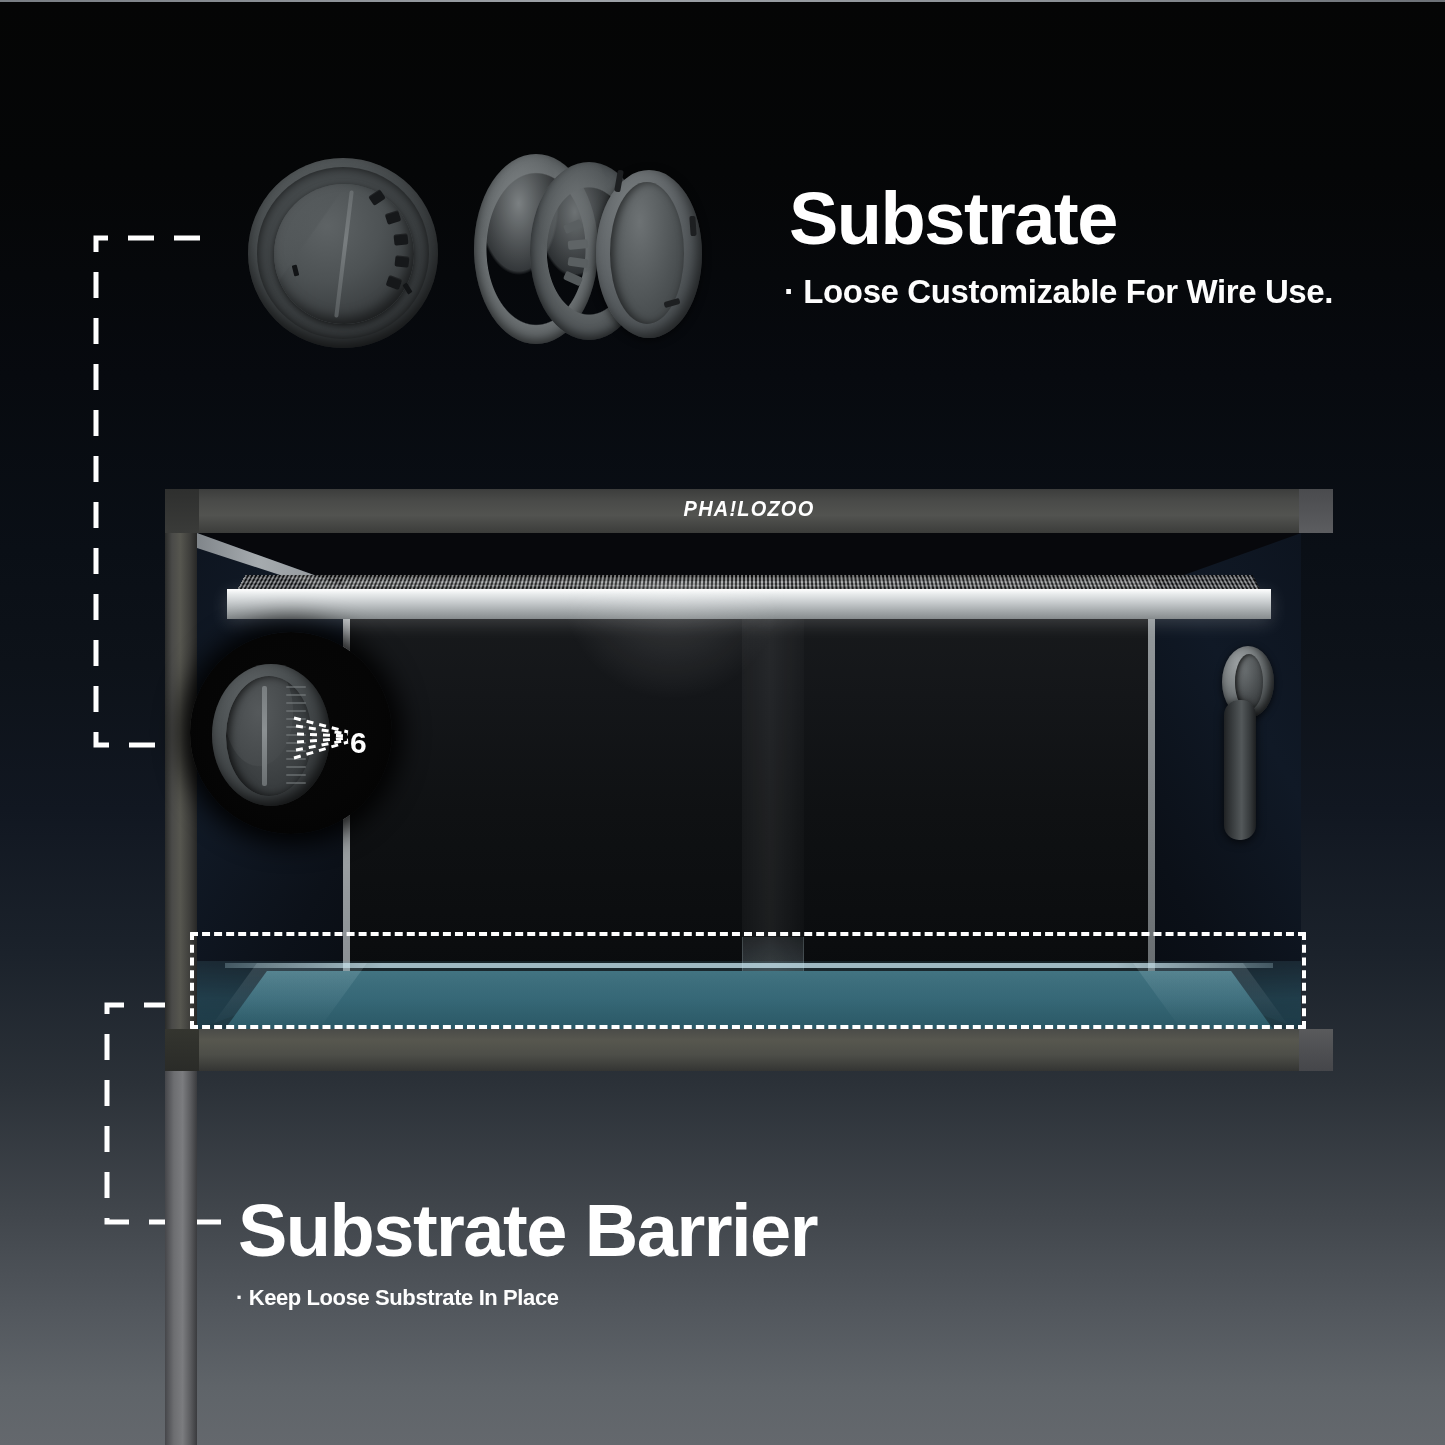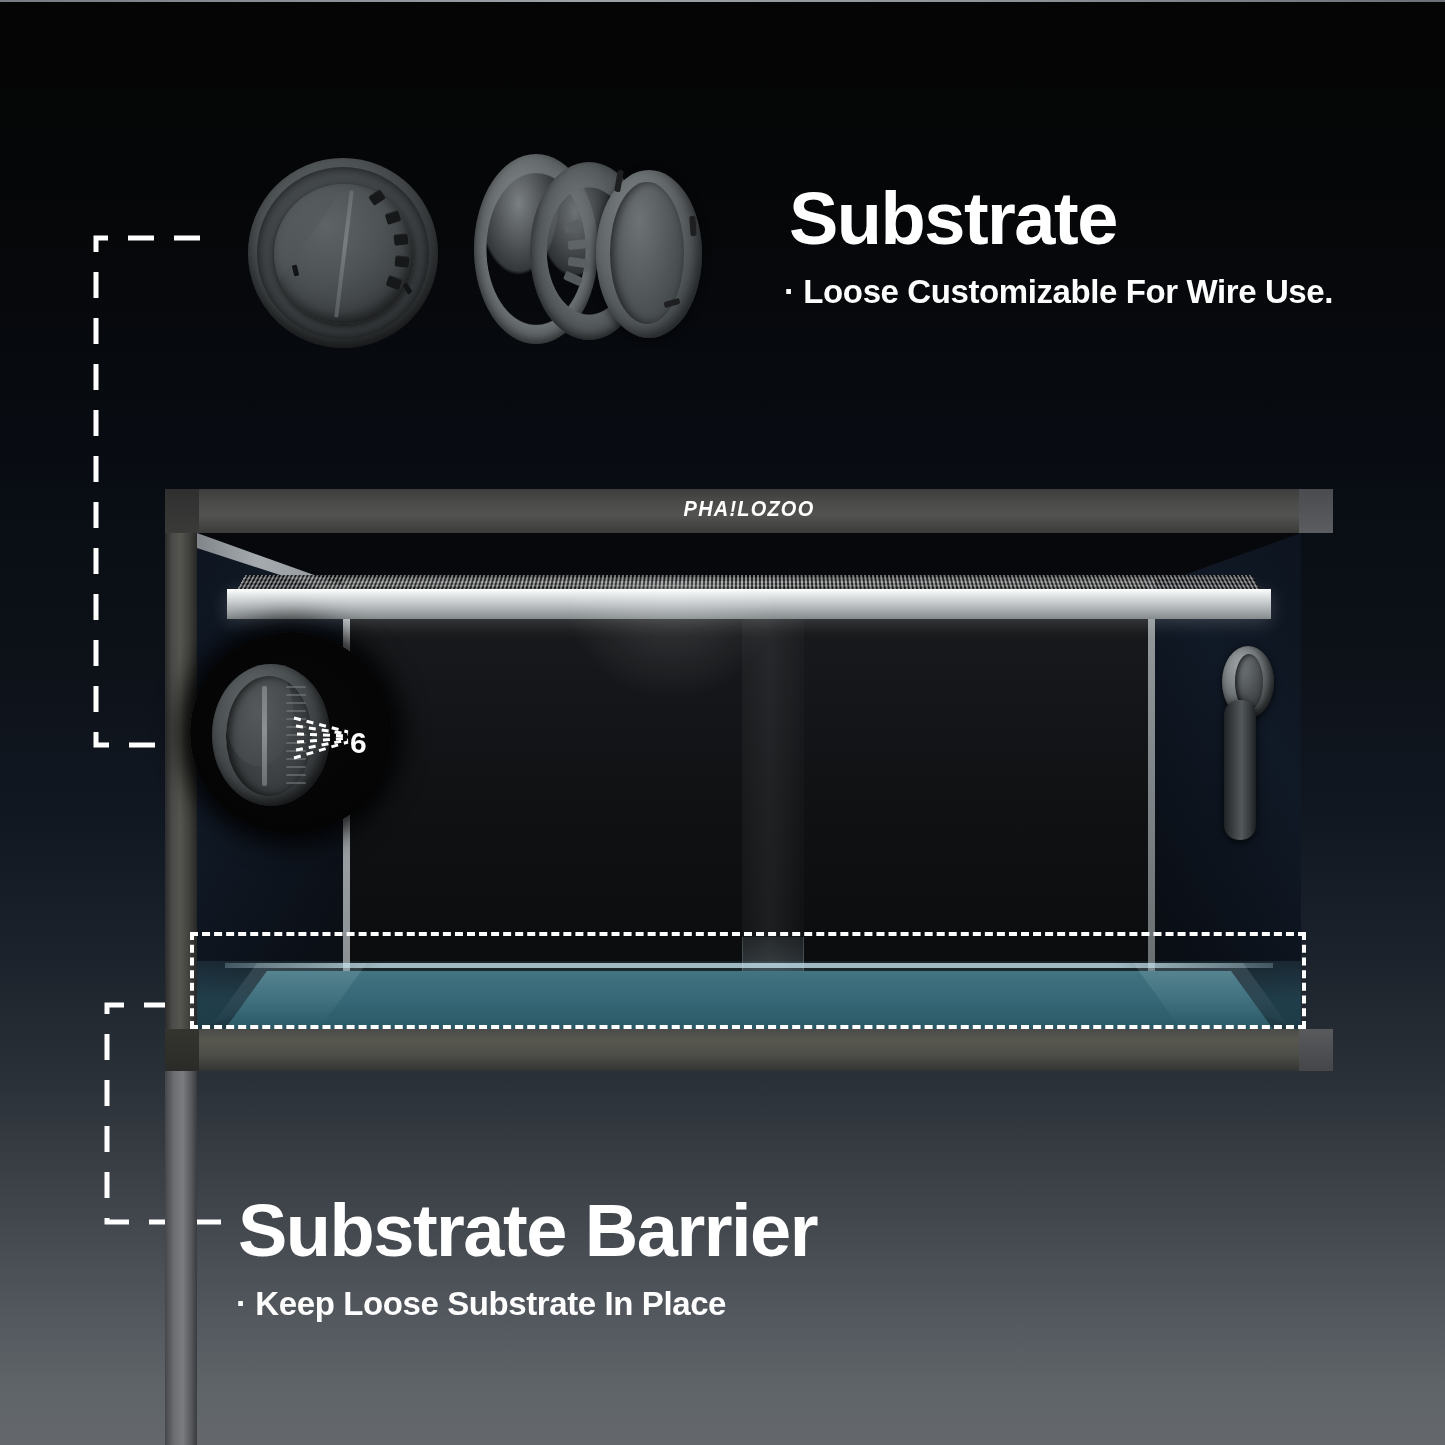--- a/index.html
+++ b/index.html
@@ -47,21 +47,21 @@
   }
   #grommets-title{ left:789px; top:176px; font-size:74px; }
   #grommets-sub{
     position:absolute; left:784px; top:273px;
     color:#fdfdfd; font-size:33px; font-weight:700;
     letter-spacing:-0.4px; white-space:nowrap;
   }
   #substrate-title{ left:238px; top:1188px; font-size:74px; }
   #substrate-sub{
     position:absolute; left:236px; top:1285px;
-    color:#fdfdfd; font-size:33px; font-weight:700;
+    color:#fdfdfd; font-size:22px; font-weight:700;
     letter-spacing:-0.4px; white-space:nowrap;
   }
 
   
   #leaders{ position:absolute; left:0; top:0; width:1445px; height:1445px; pointer-events:none; }
 
   
   #grommet-renders{ position:absolute; left:230px; top:148px; width:480px; height:215px; }
 
   

